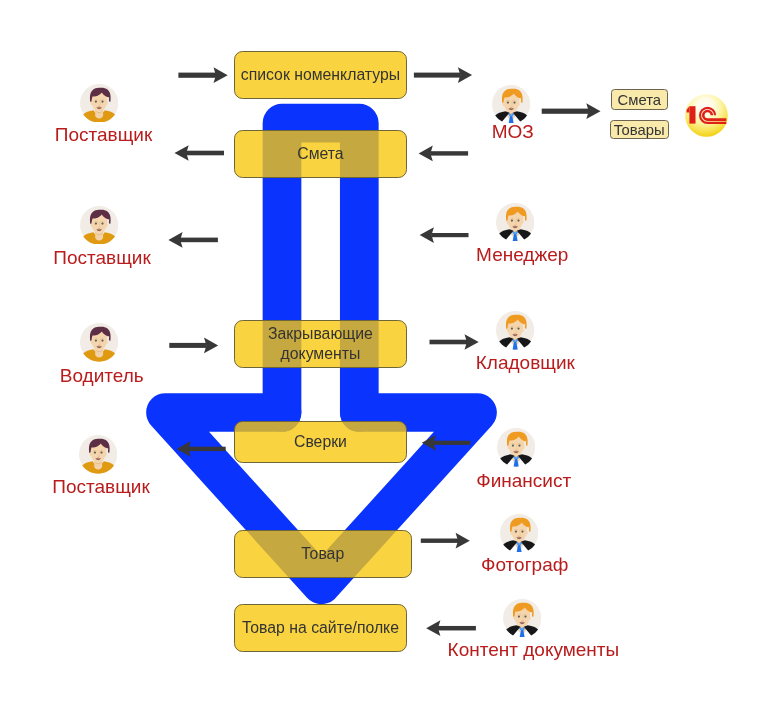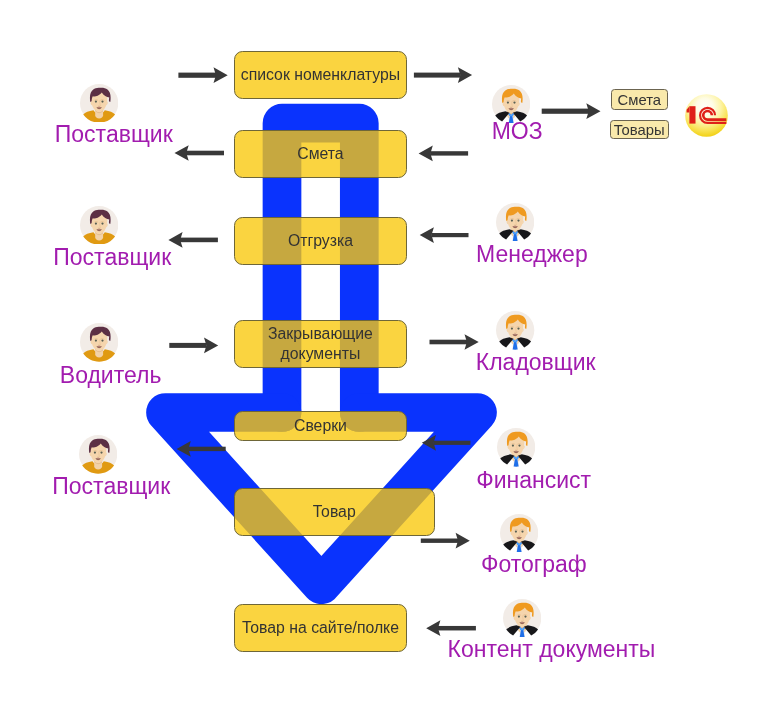--- a/index.html
+++ b/index.html
@@ -13,21 +13,21 @@
 
   .node{position:absolute;box-sizing:border-box;
         background:rgba(249,201,13,0.79);
         border:1.2px solid #6e6638;border-radius:8.5px;
         display:flex;align-items:center;justify-content:center;
         text-align:center;color:#333333;font-size:15.8px;line-height:20px;
         z-index:3;}
 
   .person{position:static;}
   .avatar{position:absolute;z-index:5;display:block;}
-  .plabel{position:absolute;z-index:5;font-size:23px;color:#a21caf;white-space:nowrap;line-height:21px;}
+  .plabel{position:absolute;z-index:5;font-size:19px;color:#b91c1c;white-space:nowrap;line-height:21px;}
 
   .chip{position:absolute;box-sizing:border-box;background:#f9e9ab;
         border:1.1px solid #6b6450;border-radius:3.5px;
         display:flex;align-items:center;justify-content:center;
         color:#333333;font-size:14.8px;line-height:18px;z-index:3;}
 
   .logo1c{position:absolute;z-index:5;}
 </style>
 </head>
 <body>
@@ -95,24 +95,23 @@
 
   <svg id="blue-layer" class="layer" viewBox="0 0 760 714">
     <g fill="none" stroke="#0a33fd" stroke-width="38.7" stroke-linecap="round" stroke-linejoin="round">
       <path d="M282 412.5 L282 123.2 L359.3 123.2 L359.3 412.5"></path>
       <path d="M282 412.5 L165.5 412.5 L321.4 584.8 L477.5 412.5 L359.3 412.5"></path>
     </g>
   </svg>
 
   <div class="node" style="left:233.7px;top:50.9px;width:173.5px;height:48.0px;">список номенклатуры</div>
   <div class="node" style="left:233.7px;top:130.3px;width:173.5px;height:47.9px;">Смета</div>
-  <div class="node" style="left:233.7px;top:216.7px;width:173.5px;height:47.9px;">Отгрузка</div>
   <div class="node" style="left:233.7px;top:320.3px;width:173.5px;height:47.9px;padding:0 18px;">Закрывающие документы</div>
-  <div class="node" style="left:233.7px;top:411px;width:173.5px;height:30px;text-align:center;">Сверки</div>
-  <div class="node" style="left:233.7px;top:488px;width:201px;height:48.1px;">Товар</div>
+  <div class="node" style="left:233.7px;top:421px;width:173.5px;height:42px;text-align:center;">Сверки</div>
+  <div class="node" style="left:233.7px;top:530px;width:178px;height:48.1px;">Товар</div>
   <div class="node" style="left:233.7px;top:604.3px;width:173.5px;height:47.9px;text-align:center;">Товар на сайте/полке</div>
 
   <div class="chip" style="left:610.9px;top:88.8px;width:56.8px;height:21.7px;">Смета</div>
   <div class="chip" style="left:609.8px;top:119.9px;width:58.8px;height:19.6px;">Товары</div>
 
   <svg id="arrow-layer" class="layer" viewBox="0 0 760 714">
     <g fill="#383838">
       <g>
         <rect x="178.40" y="72.60" width="37.80" height="5.20"></rect>
         <path d="M227.70 75.20 L213.50 67.35 L215.90 75.20 L213.50 83.05 Z"></path>

